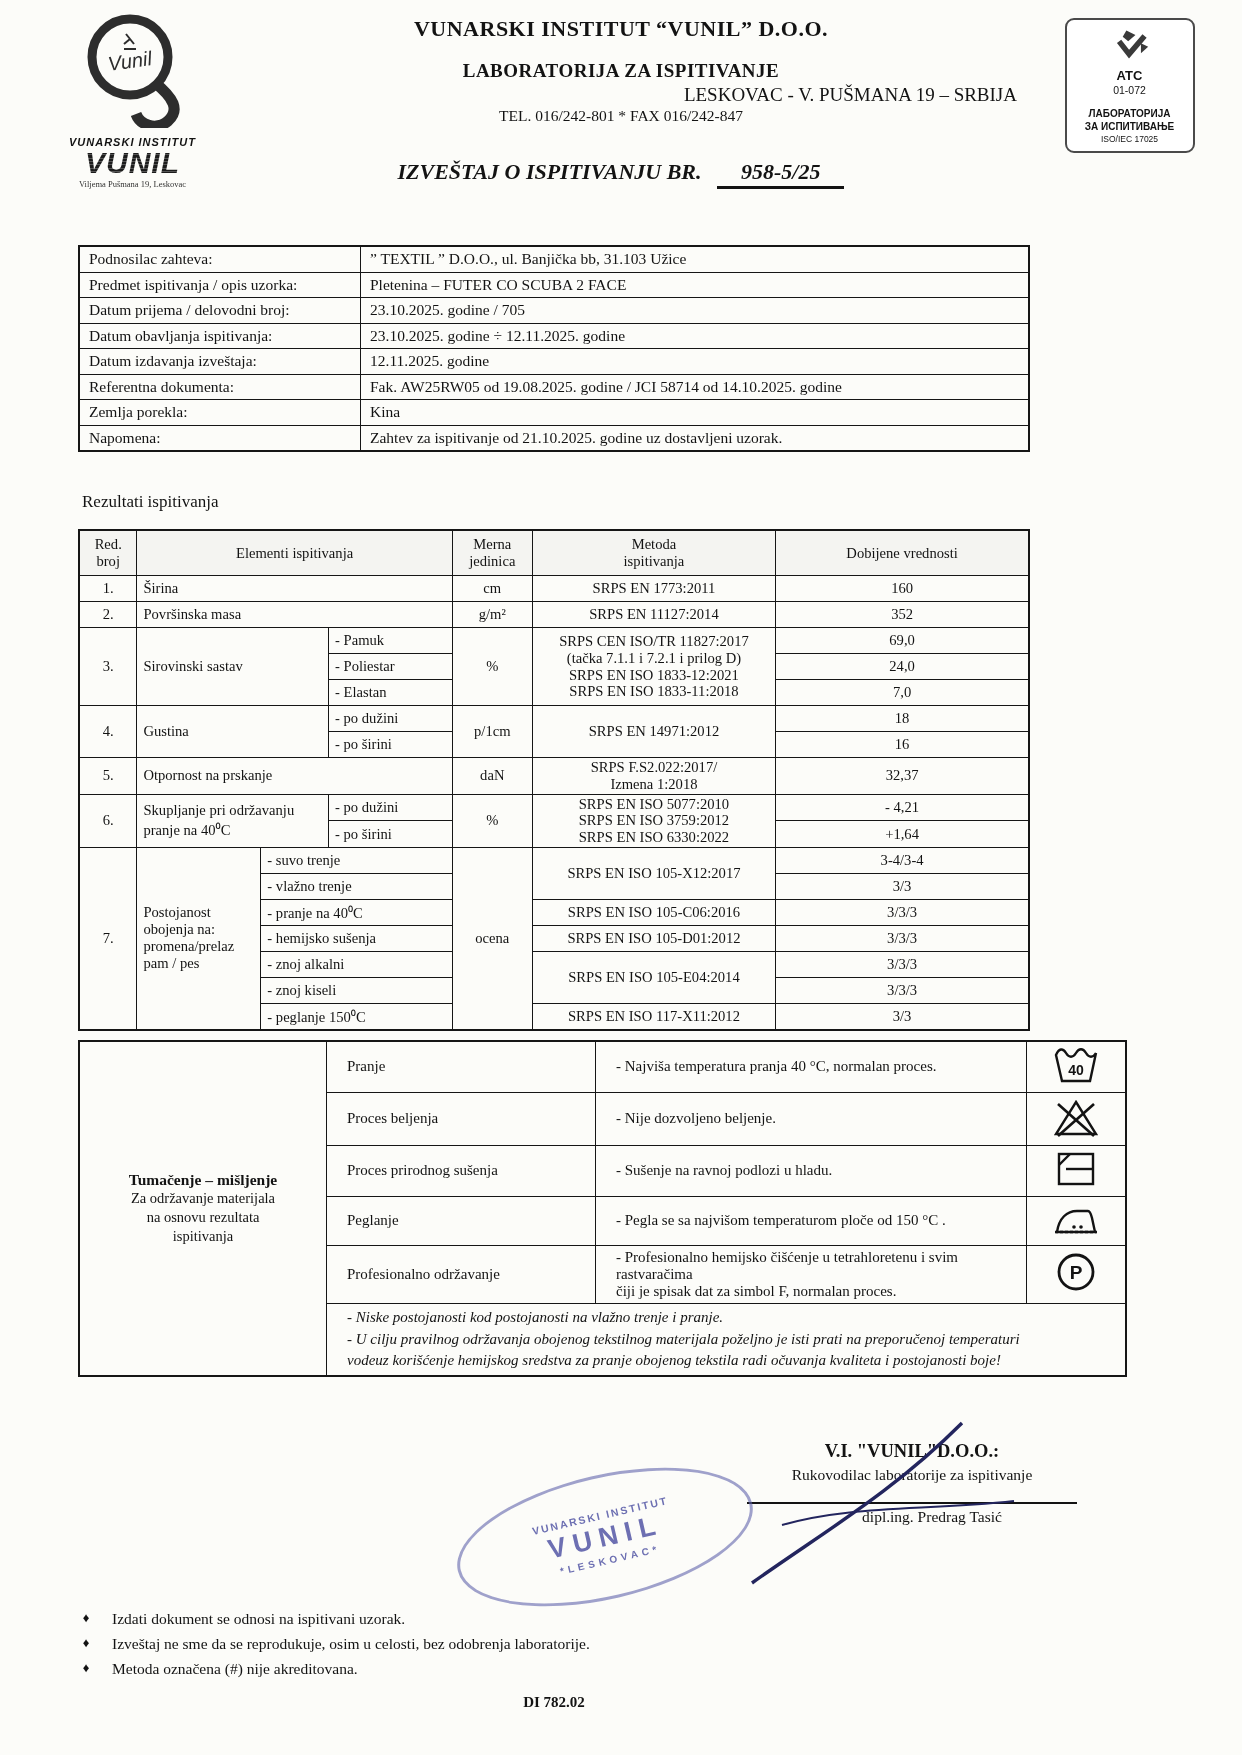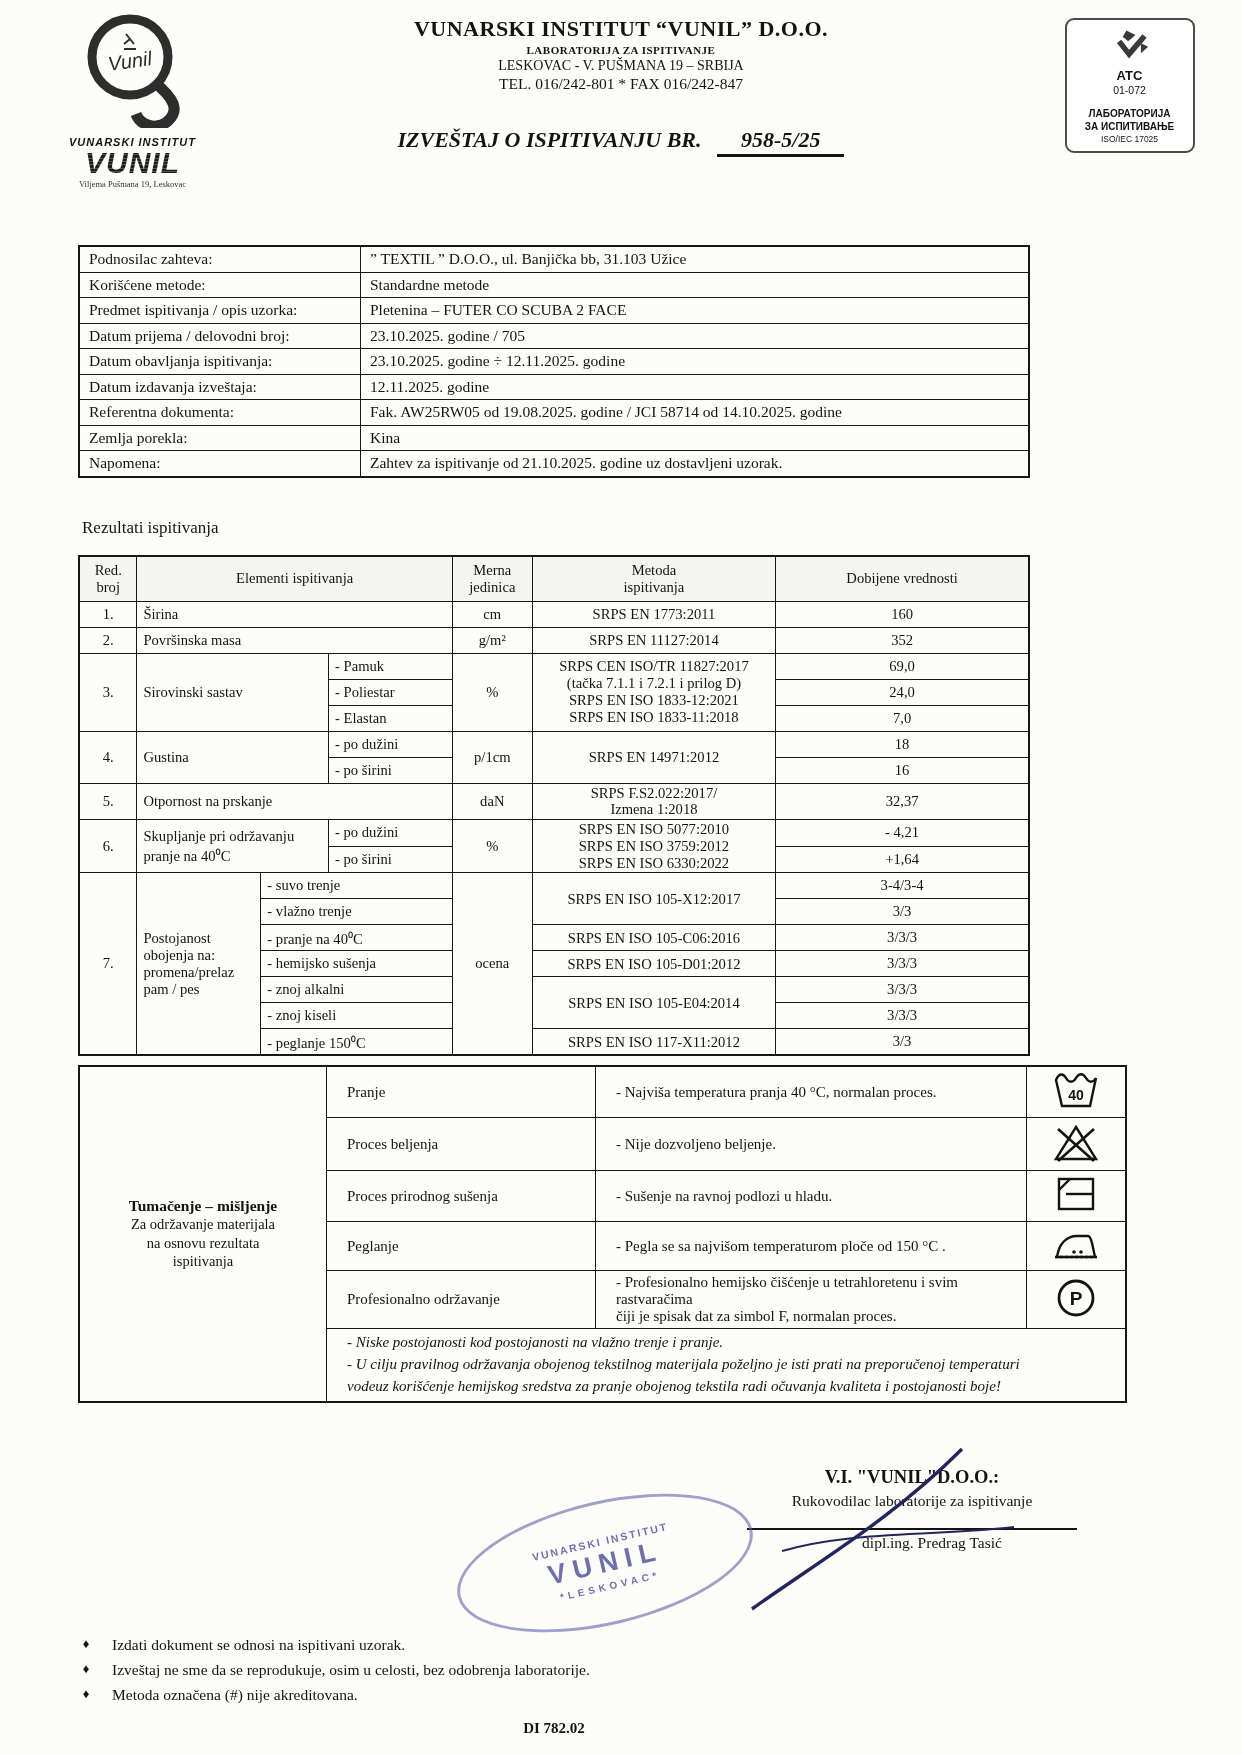--- a/index.html
+++ b/index.html
@@ -4,22 +4,22 @@
 <style>
   html,body{margin:0;padding:0;background:#9a9a9a;}
   .page{width:1242px;height:1755px;background:#fcfcf9;position:relative;margin:0 auto;
         font-family:"Liberation Serif",serif;color:#131313;box-sizing:border-box;overflow:hidden;}
   
   .header{display:flex;align-items:flex-start;padding-top:10px;}
   .logo-col{width:225px;padding-left:40px;box-sizing:border-box;text-align:center;}
   .center-col{flex:1;text-align:center;padding-top:6px;}
   .badge-col{width:225px;display:flex;justify-content:center;padding-top:8px;}
   .org-name{font-size:22px;font-weight:bold;letter-spacing:.5px;}
-  .lab-line{font-size:11px;font-weight:bold;margin-top:2px;letter-spacing:.5px;text-align:center;}
-  .addr-line{font-size:14px;margin-top:2px;}
+  .lab-line{font-size:19px;font-weight:bold;margin-top:18px;letter-spacing:.5px;text-align:center;}
+  .addr-line{font-size:19px;margin-top:2px;text-align:right;}
   .tel-line{font-size:15.5px;margin-top:1px;}
   .report-title{margin-top:34px;font-size:22px;font-weight:bold;font-style:italic;}
   .report-no{display:inline-block;border-bottom:3.5px solid #131313;padding:0 24px 1px 24px;margin-left:10px;}
   .logo-sub1{font-size:11px;font-weight:bold;font-style:italic;font-family:"Liberation Sans",sans-serif;margin-top:4px;letter-spacing:1px;}
   .logo-sub2{font-size:30px;font-weight:bold;font-style:italic;font-family:"Liberation Sans",sans-serif;line-height:1;letter-spacing:1px;
              background:repeating-linear-gradient(0deg,#1c1c1c 0 2.4px,#555 2.4px 3.4px);-webkit-background-clip:text;background-clip:text;color:transparent;}
   .logo-sub3{font-size:8.5px;font-family:Liberation Serif, serif;color:#333;margin-top:1px;}
   .badge{width:118px;border:2px solid #4a4a4a;border-radius:9px;padding:8px 4px 7px 4px;text-align:center;
          font-family:"Liberation Sans",sans-serif;background:#fff;}
   .badge-acr{font-size:13px;font-weight:bold;margin-top:2px;}
@@ -114,24 +114,20 @@
         <div class="badge-std">ISO/IEC 17025</div>
       </div>
     </div>
   </div>
 
   <table class="info-table">
     <tbody>
         <tr>
           <td class="lbl">Podnosilac zahteva:</td>
           <td>” TEXTIL ” D.O.O., ul. Banjička bb, 31.103 Užice</td>
-        </tr>
-    <tr>
-          <td class="lbl">Korišćene metode:</td>
-          <td>Standardne metode</td>
         </tr>
     <tr>
           <td class="lbl">Predmet ispitivanja / opis uzorka:</td>
           <td>Pletenina – FUTER CO SCUBA 2 FACE</td>
         </tr>
     <tr>
           <td class="lbl">Datum prijema / delovodni broj:</td>
           <td>23.10.2025.  godine   /    705</td>
         </tr>
     <tr>

